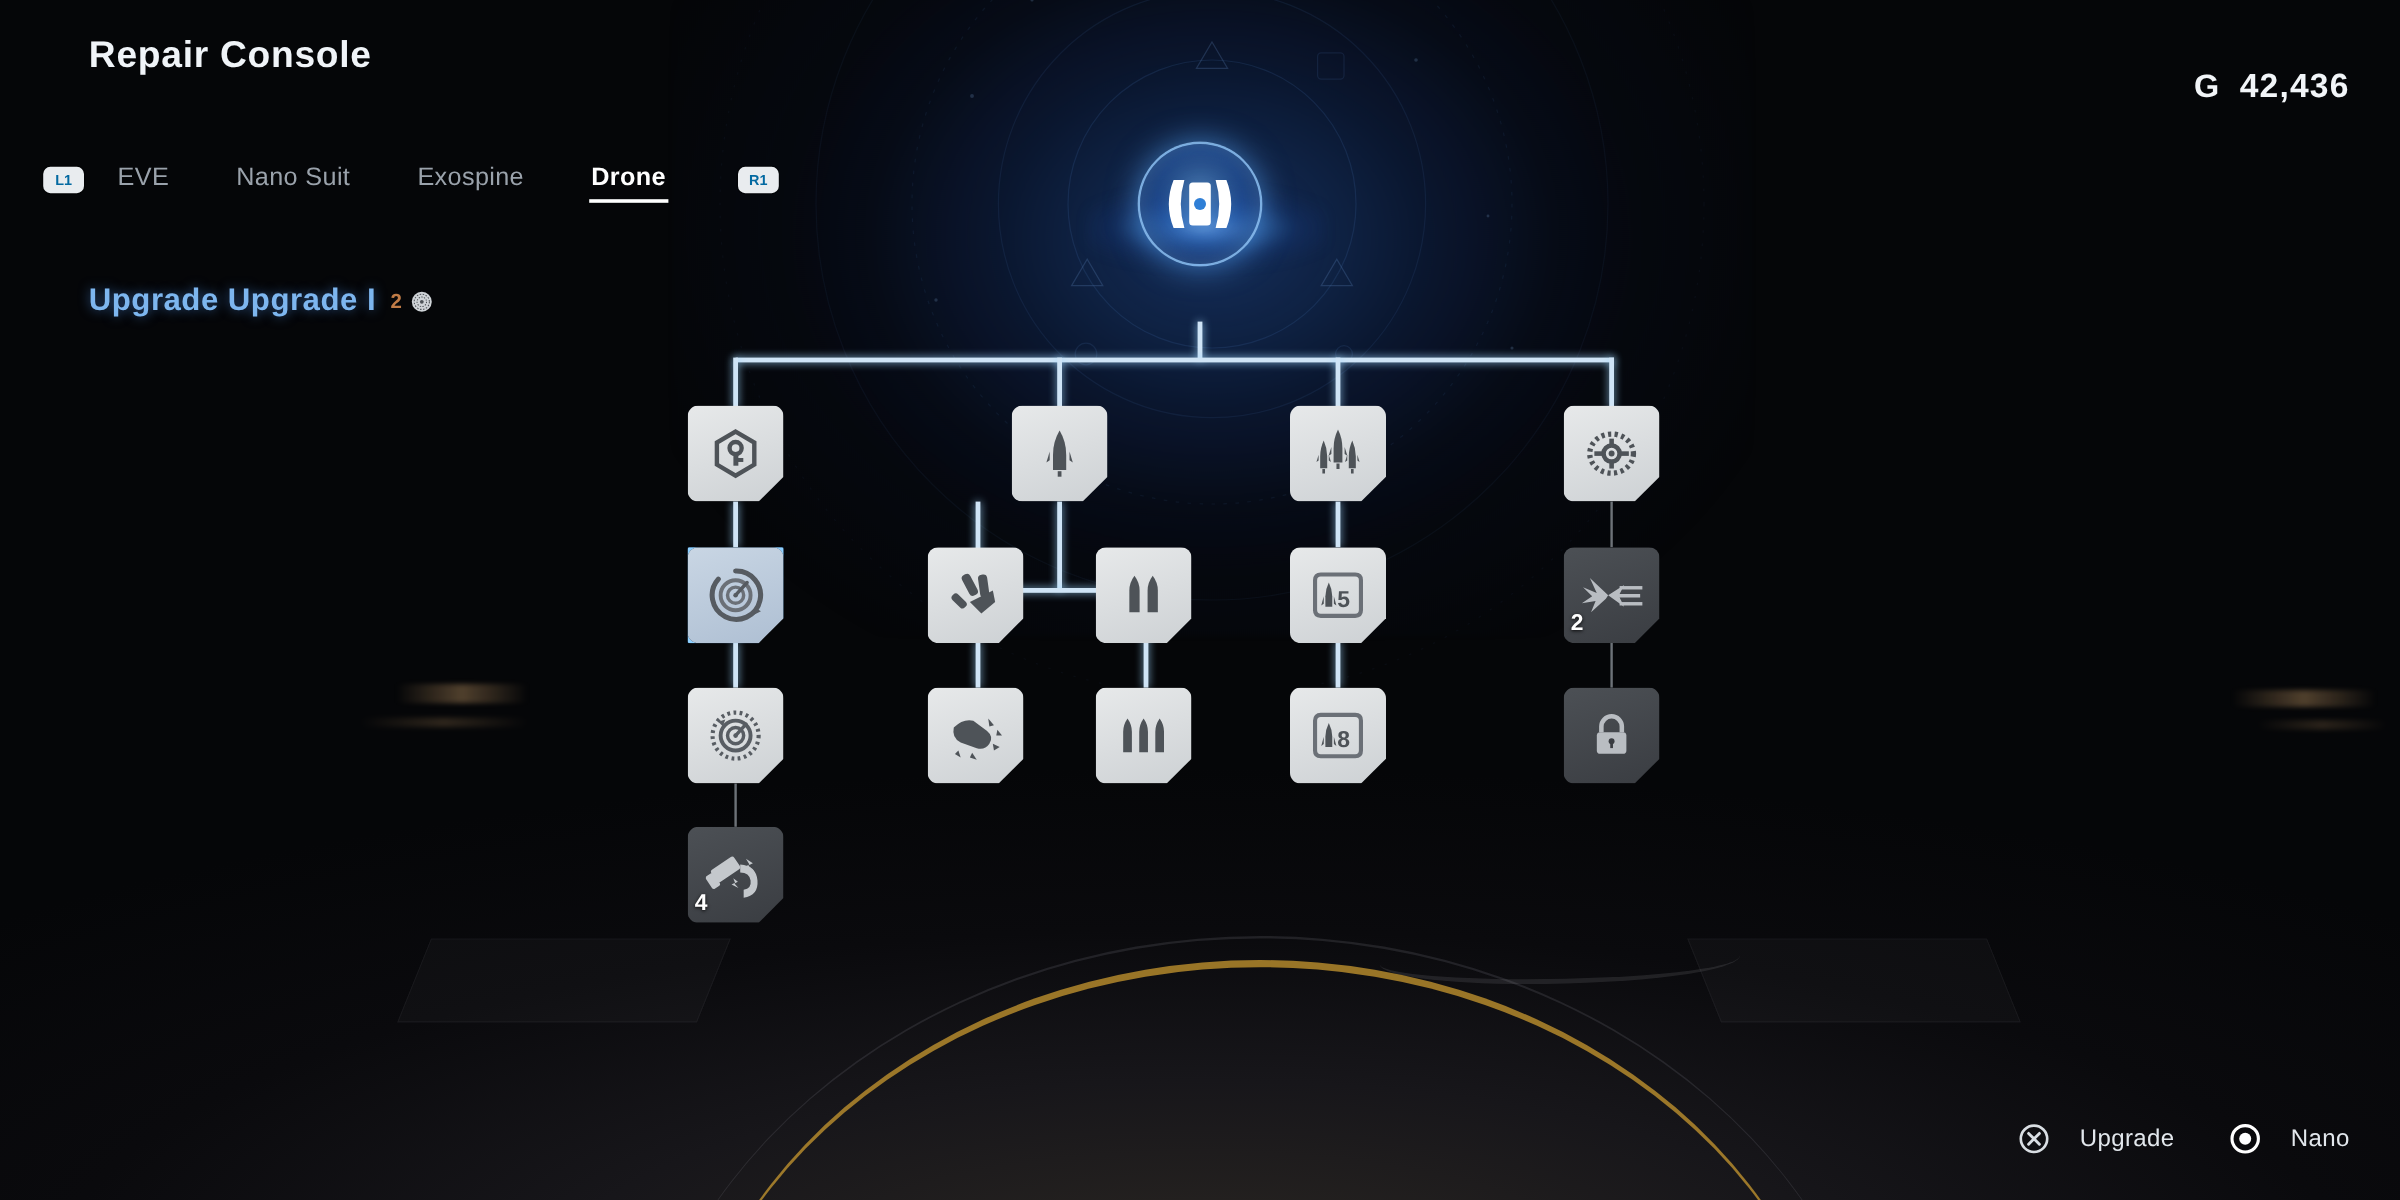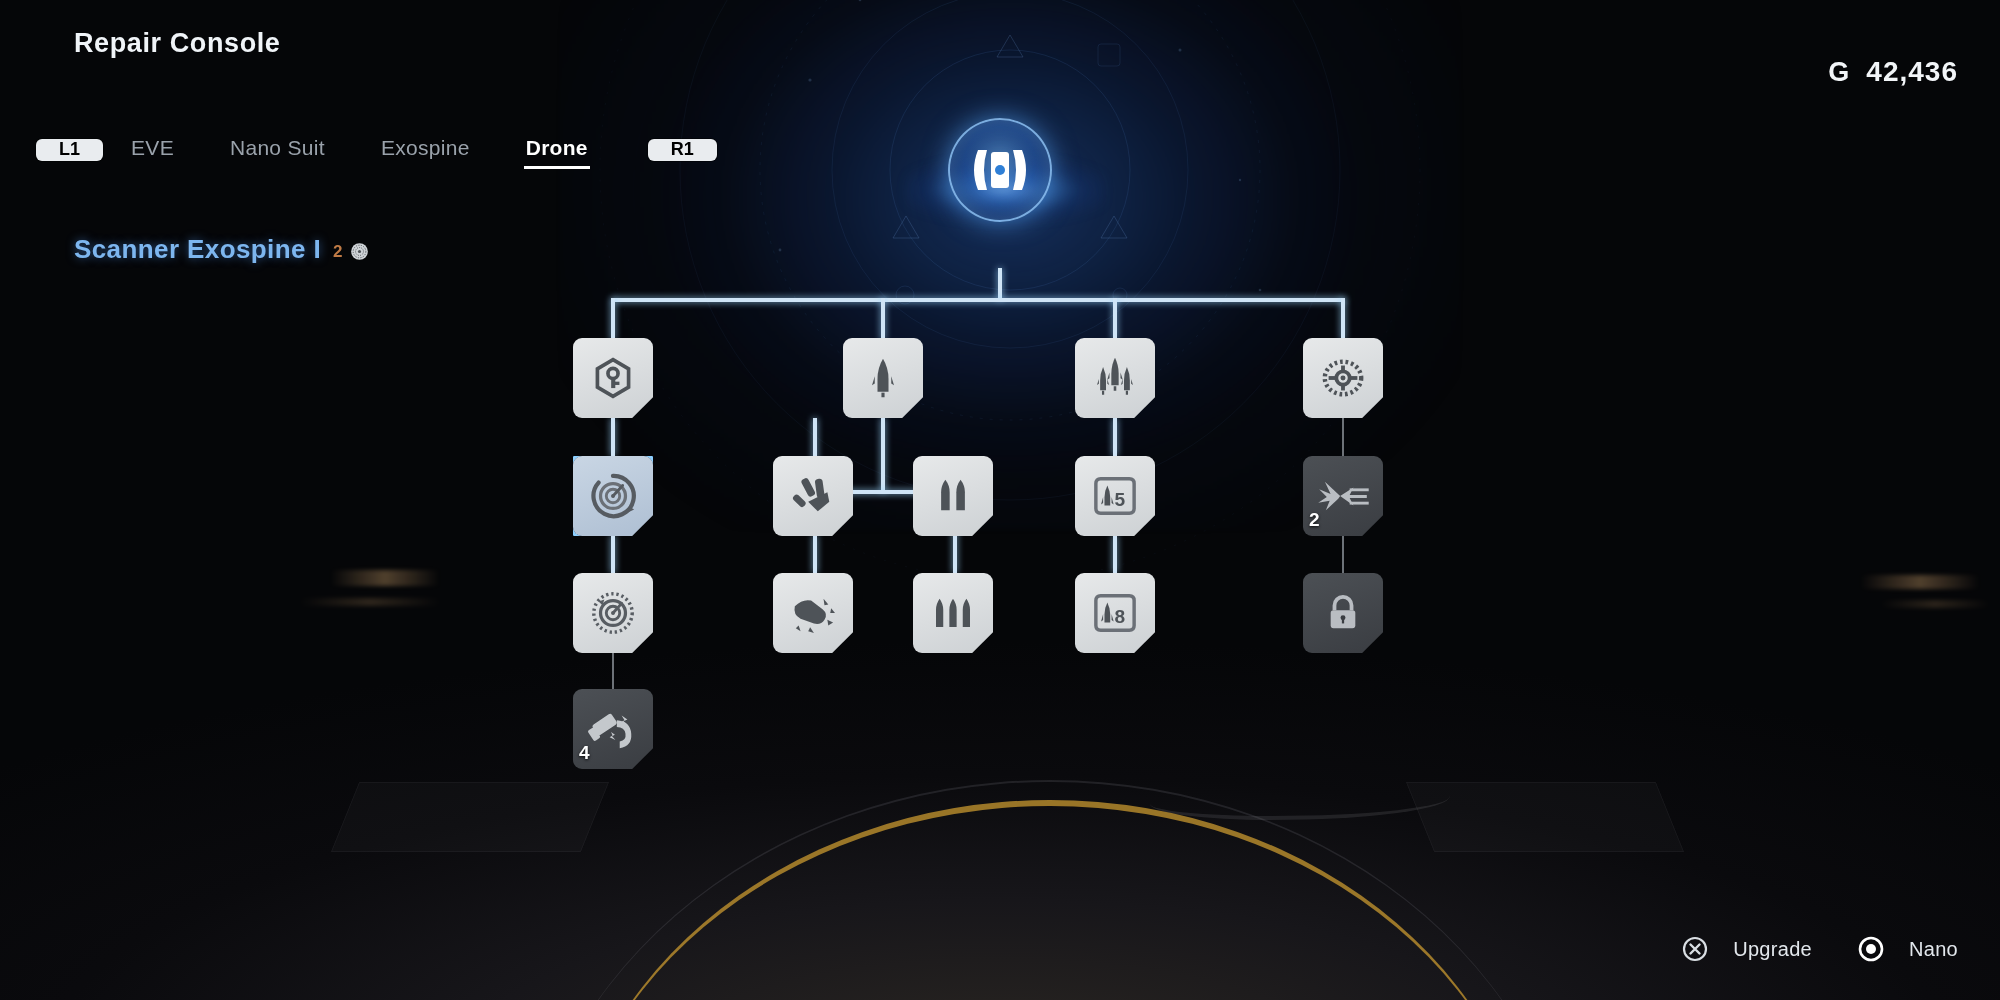--- a/index.html
+++ b/index.html
@@ -53,35 +53,35 @@
   .pp2 { left:1420px; top:782px; width:250px; height:70px; transform:skewX(22deg); }
   .cable {
     position:absolute; left:1150px; top:780px; width:300px; height:40px;
     border-bottom:4px solid rgba(150,150,158,0.16);
     border-radius:0 0 60% 40%;
   }
 
   
   .page-title {
     position:absolute; left:74px; top:28px;
-    font-size:27px; font-weight:bold; letter-spacing:.6px; color:#f0f4f8;
+    font-size:31px; font-weight:bold; letter-spacing:.6px; color:#f0f4f8;
   }
   .gold {
     position:absolute; right:42px; top:56px;
     display:flex; align-items:center; gap:16px;
     font-size:28px; font-weight:bold; letter-spacing:1px; color:#f2f5f8;
   }
   .gold .g-icon { font-size:27px; font-weight:bold; }
 
   
   .tabbar { position:absolute; left:36px; top:133px; display:flex; align-items:center; gap:0; }
   .bumper {
-    min-width:34px; height:22px; padding:0 23px;
-    background:#e9ecef; color:#000000; border-radius:6px;
-    font-size:18px; font-weight:bold; display:flex; align-items:center; justify-content:center;
+    min-width:34px; height:22px; padding:0 7px;
+    background:#e9ecef; color:#0369a1; border-radius:6px;
+    font-size:12px; font-weight:bold; display:flex; align-items:center; justify-content:center;
     box-shadow:0 0 0 1px rgba(0,0,0,.45);
   }
   .tab {
     font-size:21px; color:#9aa2ab; padding:0 0 9px 0; margin:0 28px; position:relative; top:3px;
     letter-spacing:.3px; white-space:nowrap;
   }
   .tab.active { color:#ffffff; font-weight:bold; }
   .tab.active::after {
     content:""; position:absolute; left:-2px; right:-2px; bottom:0; height:3px;
     background:#ffffff;
@@ -203,21 +203,21 @@
     <div class="bumper">L1</div>
     <div class="tab">EVE</div>
     <div class="tab">Nano Suit</div>
     <div class="tab">Exospine</div>
     <div class="tab active">Drone</div>
     <div class="bumper" style="margin-left:32px">R1</div>
   </div>
 
   <div class="info">
     <div class="info-head">
-      <div class="skill-name">Scanner Exospine I</div>
+      <div class="skill-name">Upgrade Upgrade I</div>
       <div class="skill-cost">
         <span class="num">2</span>
         <svg width="19" height="19" viewBox="0 0 24 24">
           <circle cx="12" cy="12" r="10.5" fill="#cfd3d7"></circle>
           <circle cx="12" cy="12" r="8" fill="none" stroke="#4d5257" stroke-width="1.1" stroke-dasharray="1.6 1.6"></circle>
           <circle cx="12" cy="12" r="5" fill="none" stroke="#4d5257" stroke-width="1.1" stroke-dasharray="1.4 1.4"></circle>
           <circle cx="12" cy="12" r="2" fill="#4d5257"></circle>
         </svg>
       </div>
     </div>

